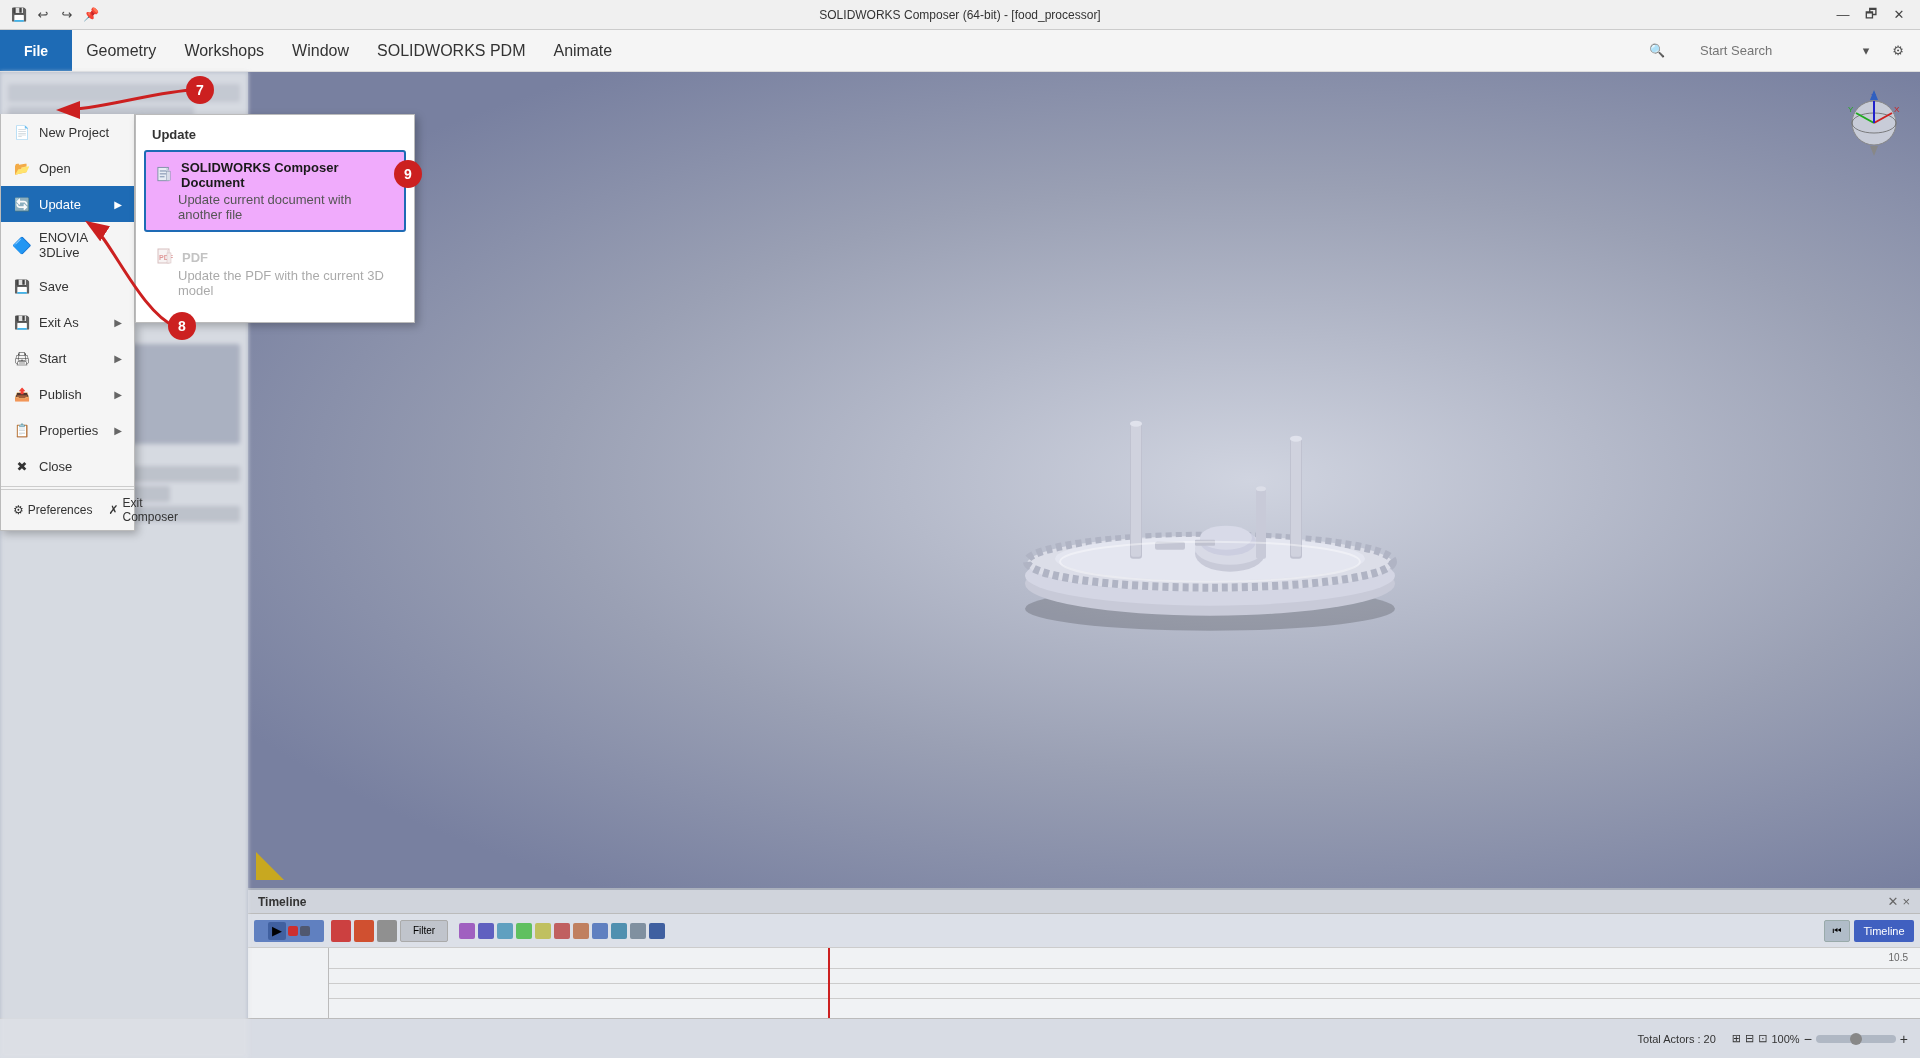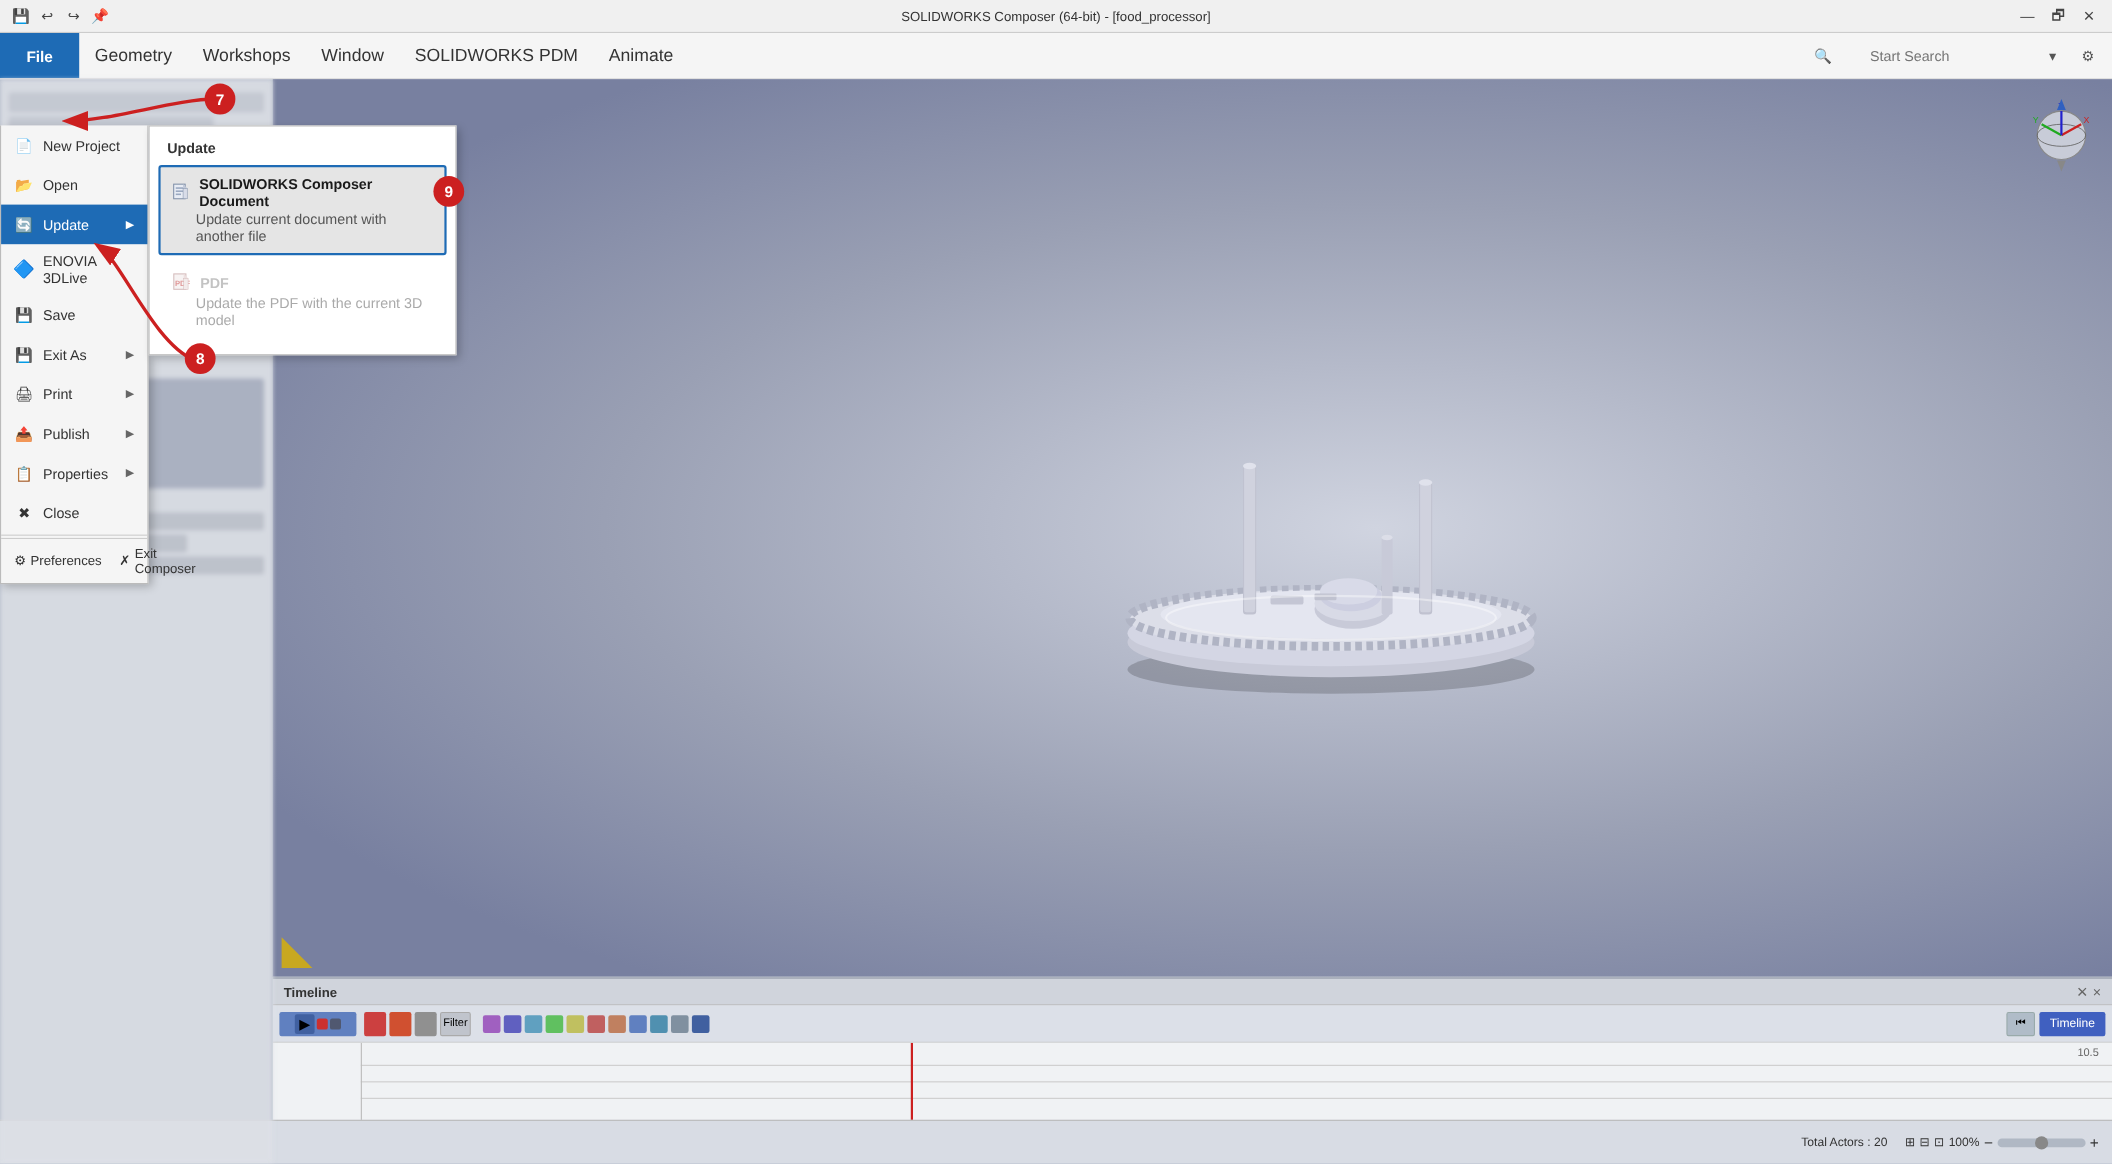--- a/index.html
+++ b/index.html
@@ -77,21 +77,21 @@
       box-shadow: 3px 3px 8px rgba(0,0,0,0.25);
       z-index: 300; padding: 8px;
     }
     .update-header {
       font-size: 13px; font-weight: 600; color: #333; padding: 4px 8px 8px 8px;
     }
     .update-option {
       border: 2px solid transparent; border-radius: 3px; padding: 8px 10px;
       cursor: pointer; margin-bottom: 6px;
     }
-    .update-option.highlighted { border-color: #1e6bb5; background: #e5e5e5; }
+    .update-option.highlighted { border-color: #1e6bb5; background: #f0abfc; }
     .update-option-title { font-size: 13px; font-weight: 600; color: #1a1a1a; display: flex; align-items: center; gap: 8px; }
     .update-option-desc { font-size: 13px; color: #555; margin-top: 2px; padding-left: 22px; }
     .update-option.disabled { opacity: 0.5; cursor: default; }
     .update-option.disabled .update-option-title { color: #888; }
   </style>
 </head>
 <body>
 
 <div class="title-bar">
   <div class="title-bar-left">
@@ -223,21 +223,21 @@
 
     <div style="height: 34px; background: #dce0e8; display: flex; align-items: center; padding: 0 6px; gap: 3px; border-bottom: 1px solid #ccc;">
       <div style="width: 70px; height: 22px; background: #6080c0; border-radius: 2px; display: flex; align-items: center; justify-content: center;">
         <div style="width: 18px; height: 18px; background: #4060a0; border-radius: 2px; display: flex; align-items: center; justify-content: center; cursor: pointer;">▶</div>
         <div style="width: 10px; height: 10px; background: #cc3030; border-radius: 2px; margin-left: 2px; cursor: pointer;"></div>
         <div style="width: 10px; height: 10px; background: #505870; border-radius: 2px; margin-left: 2px; cursor: pointer;"></div>
       </div>
       <div style="width: 20px; height: 22px; background: #cc4040; border-radius: 2px; cursor: pointer; margin-left: 4px;"></div>
       <div style="width: 20px; height: 22px; background: #d05030; border-radius: 2px; cursor: pointer;"></div>
       <div style="width: 20px; height: 22px; background: #909090; border-radius: 2px; cursor: pointer;"></div>
-      <div style="width: 28px; height: 22px; background: #c0c4cc; border: 1px solid #aaa; border-radius: 2px; font-size: 10px; display: flex; align-items: center; justify-content: center; cursor: pointer;">Filter</div>
+      <div style="width: 48px; height: 22px; background: #c0c4cc; border: 1px solid #aaa; border-radius: 2px; font-size: 10px; display: flex; align-items: center; justify-content: center; cursor: pointer;">Filter</div>
       <div style="margin-left: 8px; display: flex; gap: 3px;">
         <div style="width: 16px; height: 16px; background: #a060c0; border-radius: 2px; cursor: pointer;"></div>
         <div style="width: 16px; height: 16px; background: #6060c0; border-radius: 2px; cursor: pointer;"></div>
         <div style="width: 16px; height: 16px; background: #60a0c0; border-radius: 2px; cursor: pointer;"></div>
         <div style="width: 16px; height: 16px; background: #60c060; border-radius: 2px; cursor: pointer;"></div>
         <div style="width: 16px; height: 16px; background: #c0c060; border-radius: 2px; cursor: pointer;"></div>
         <div style="width: 16px; height: 16px; background: #c06060; border-radius: 2px; cursor: pointer;"></div>
         <div style="width: 16px; height: 16px; background: #c08060; border-radius: 2px; cursor: pointer;"></div>
         <div style="width: 16px; height: 16px; background: #6080c0; border-radius: 2px; cursor: pointer;"></div>
         <div style="width: 16px; height: 16px; background: #5090b0; border-radius: 2px; cursor: pointer;"></div>
@@ -308,21 +308,21 @@
     </div>
 
     <div class="fm-item">
       <div class="fm-icon">💾</div>
       <span class="fm-label">Exit As</span>
       <span class="fm-arrow">▶</span>
     </div>
 
     <div class="fm-item">
       <div class="fm-icon">🖨</div>
-      <span class="fm-label">Print</span>
+      <span class="fm-label">Start</span>
       <span class="fm-arrow">▶</span>
     </div>
 
     <div class="fm-item">
       <div class="fm-icon">📤</div>
       <span class="fm-label">Publish</span>
       <span class="fm-arrow">▶</span>
     </div>
 
     <div class="fm-item">

